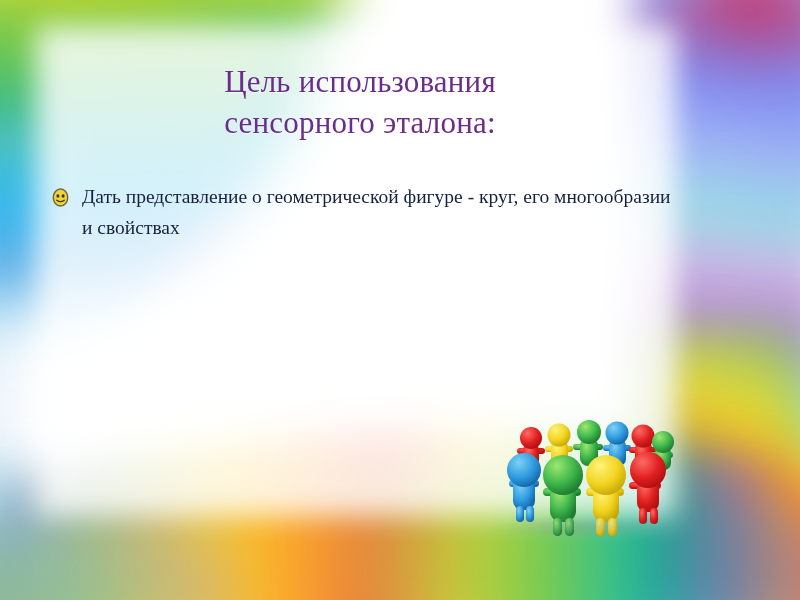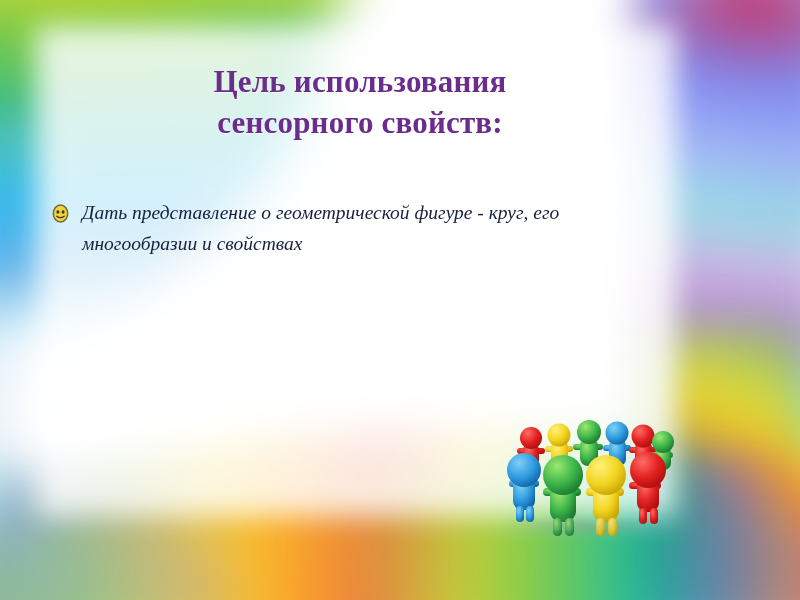--- a/index.html
+++ b/index.html
@@ -194,33 +194,32 @@
   }
 
   .title {
     position: absolute;
     left: 60px;
     top: 62px;
     width: 600px;
     text-align: center;
     color: #6B2D8C;
     font-family: "Liberation Serif", "DejaVu Serif", serif;
-    font-weight: bold;
+    font-weight: normal;
     font-size: 31px;
     line-height: 1.32;
     letter-spacing: 0.2px;
     text-shadow: 0 1px 0 rgba(255,255,255,0.6);
   }
 
   .bullets {
     position: absolute;
     left: 52px;
-    top: 198px;
+    top: 182px;
     width: 620px;
-    font-style: italic;
   }
   .bullet {
     display: flex;
     align-items: flex-start;
     margin-bottom: 34px;
   }
   .bullet-icon {
     flex: 0 0 auto;
     width: 17px;
     height: 19px;
@@ -268,21 +267,21 @@
   <div class="bg-layer bg-bottom"></div>
   <div class="bg-layer bg-bottom2"></div>
   <div class="bg-layer bg-bottomleft"></div>
 
   <div class="content-plate"></div>
 
   <div class="content">
 
     <div class="title">
       <div>Цель использования</div>
-      <div>сенсорного свойств:</div>
+      <div>сенсорного эталона:</div>
     </div>
 
     <div class="bullets">
 
       <div class="bullet">
         <span class="bullet-icon">
           <svg viewBox="0 0 17 19" width="17" height="19" aria-hidden="true">
             <ellipse cx="8.5" cy="9.5" rx="7.2" ry="8.6" fill="#F2D23A" stroke="#6E6A3A" stroke-width="1.5"></ellipse>
             <ellipse cx="5.9" cy="8.0" rx="1.5" ry="1.8" fill="#3A3520"></ellipse>
             <ellipse cx="11.1" cy="8.0" rx="1.5" ry="1.8" fill="#3A3520"></ellipse>

